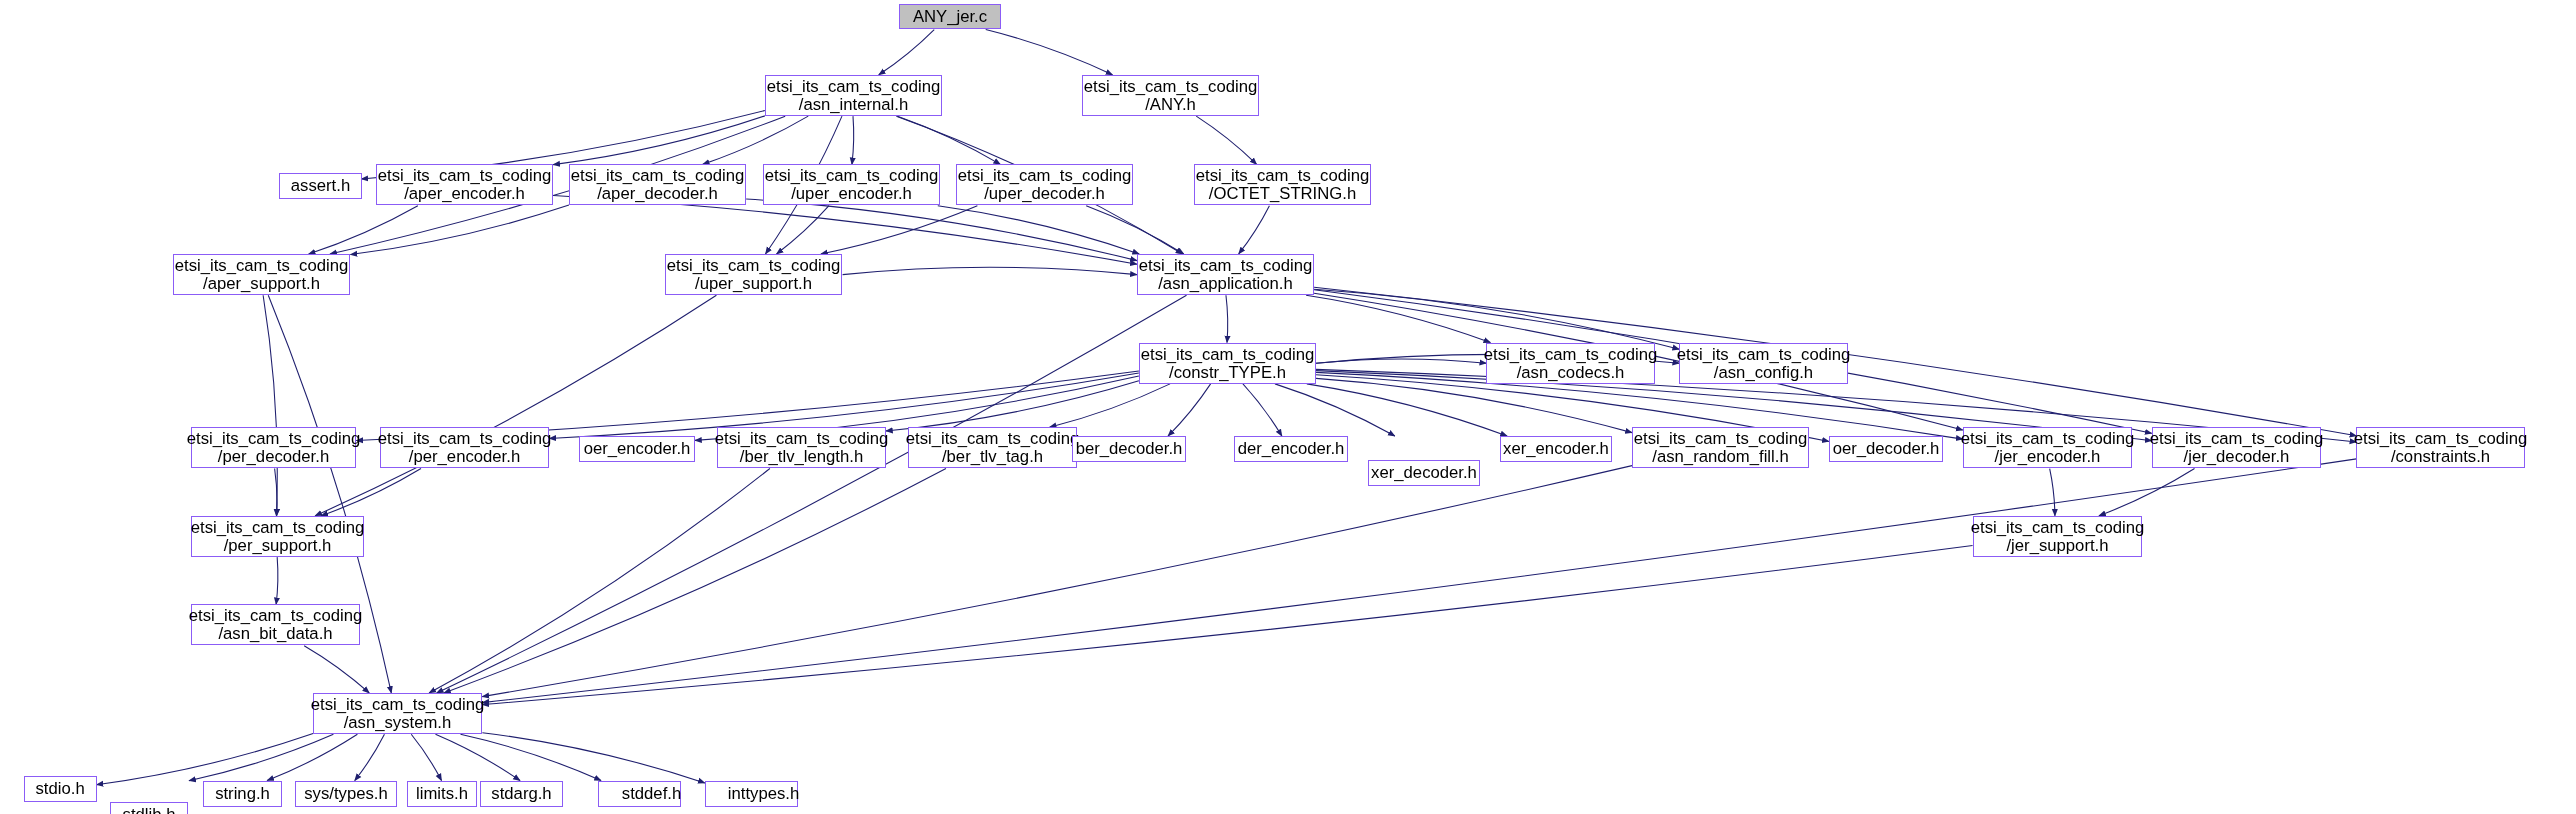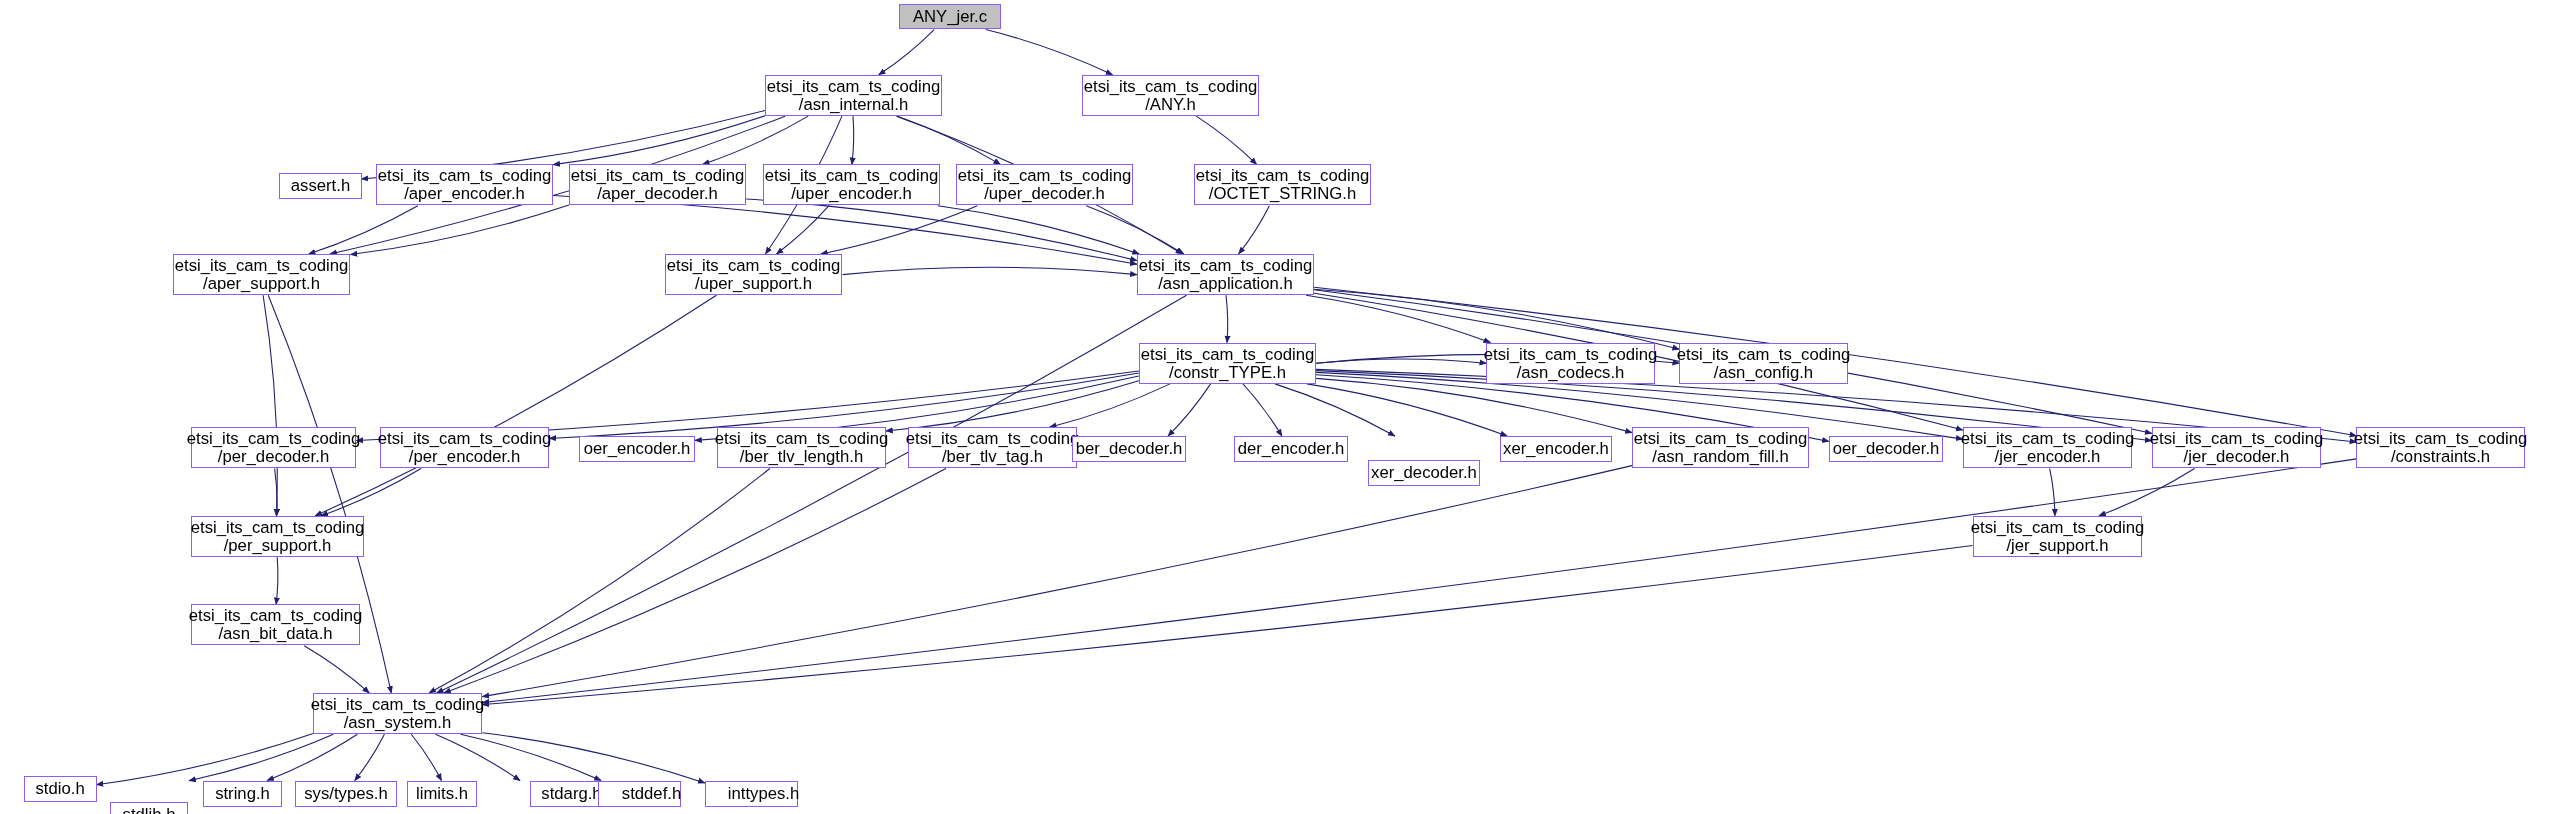--- a/index.html
+++ b/index.html
@@ -144,17 +144,17 @@
 /jer_support.h</div>
     <div class="node" style="left: 191px; top: 604px; width: 169px; height: 41px;">etsi_its_cam_ts_coding
 /asn_bit_data.h</div>
     <div class="node" style="left: 313px; top: 693px; width: 169px; height: 41px;">etsi_its_cam_ts_coding
 /asn_system.h</div>
     <div class="node" style="left: 23.6px; top: 776px; width: 73px; height: 25.6px;">stdio.h</div>
     <div class="node" style="left: 110px; top: 781px; width: 78px; height: 25.6px; margin-top: 21px;">stdlib.h</div>
     <div class="node" style="left: 203px; top: 781px; width: 79px; height: 25.6px;">string.h</div>
     <div class="node" style="left: 295px; top: 781px; width: 102px; height: 25.6px;">sys/types.h</div>
     <div class="node" style="left: 407px; top: 781px; width: 70px; height: 25.6px;">limits.h</div>
-    <div class="node" style="left: 530px; top: 781px; width: 83px; height: 25.6px;">stdarg.h</div>
+    <div class="node" style="left: 480px; top: 781px; width: 83px; height: 25.6px;">stdarg.h</div>
     <div class="node" style="left: 598px; top: 781px; width: 83px; height: 25.6px; padding-left: 24px;">stddef.h</div>
     <div class="node" style="left: 705px; top: 781px; width: 93px; height: 25.6px; padding-left: 24px;">inttypes.h</div>
   </div>
 
 
 </body></html>

